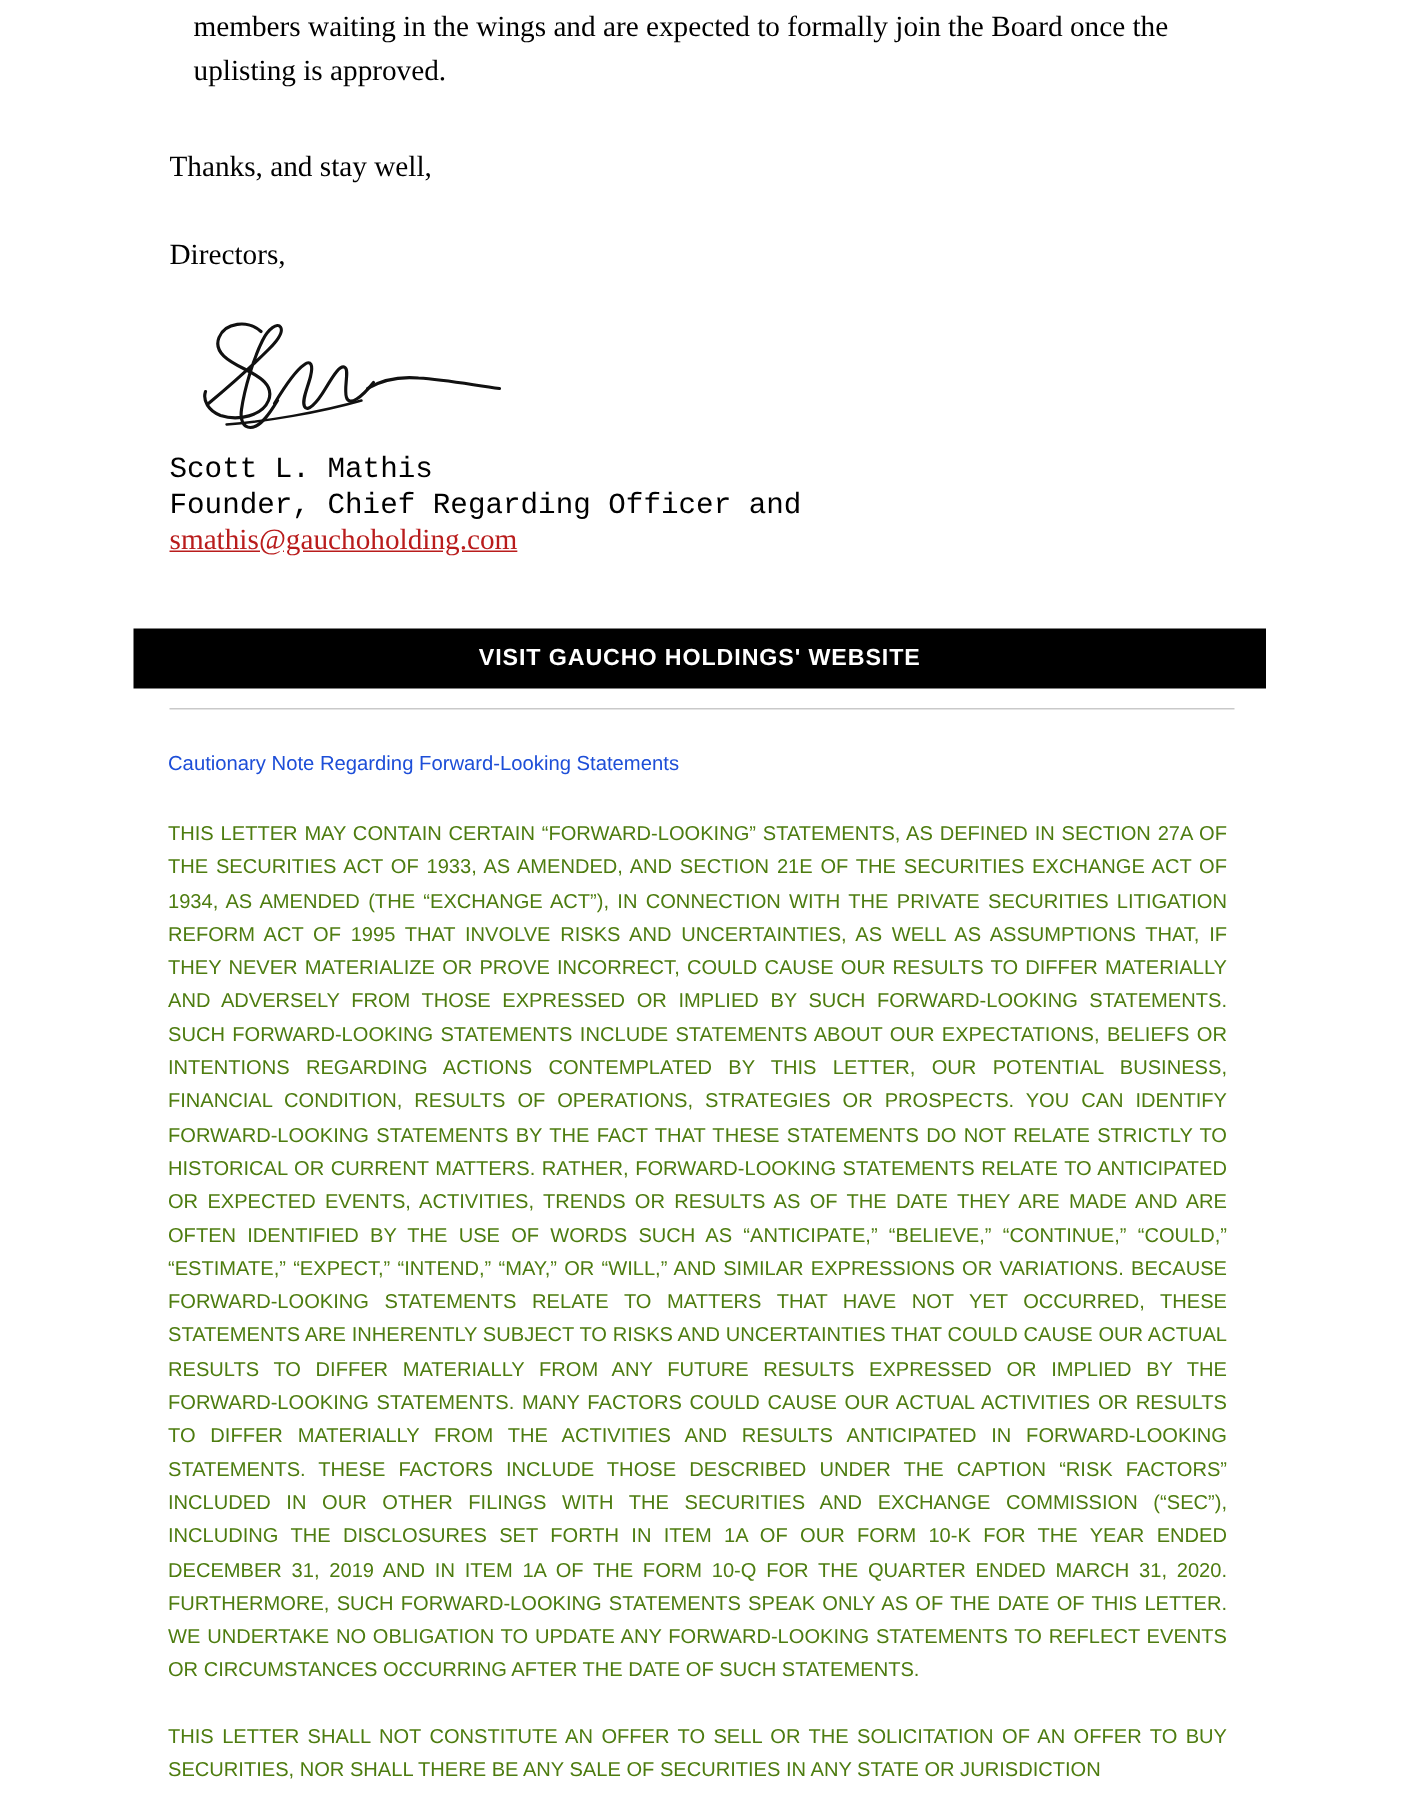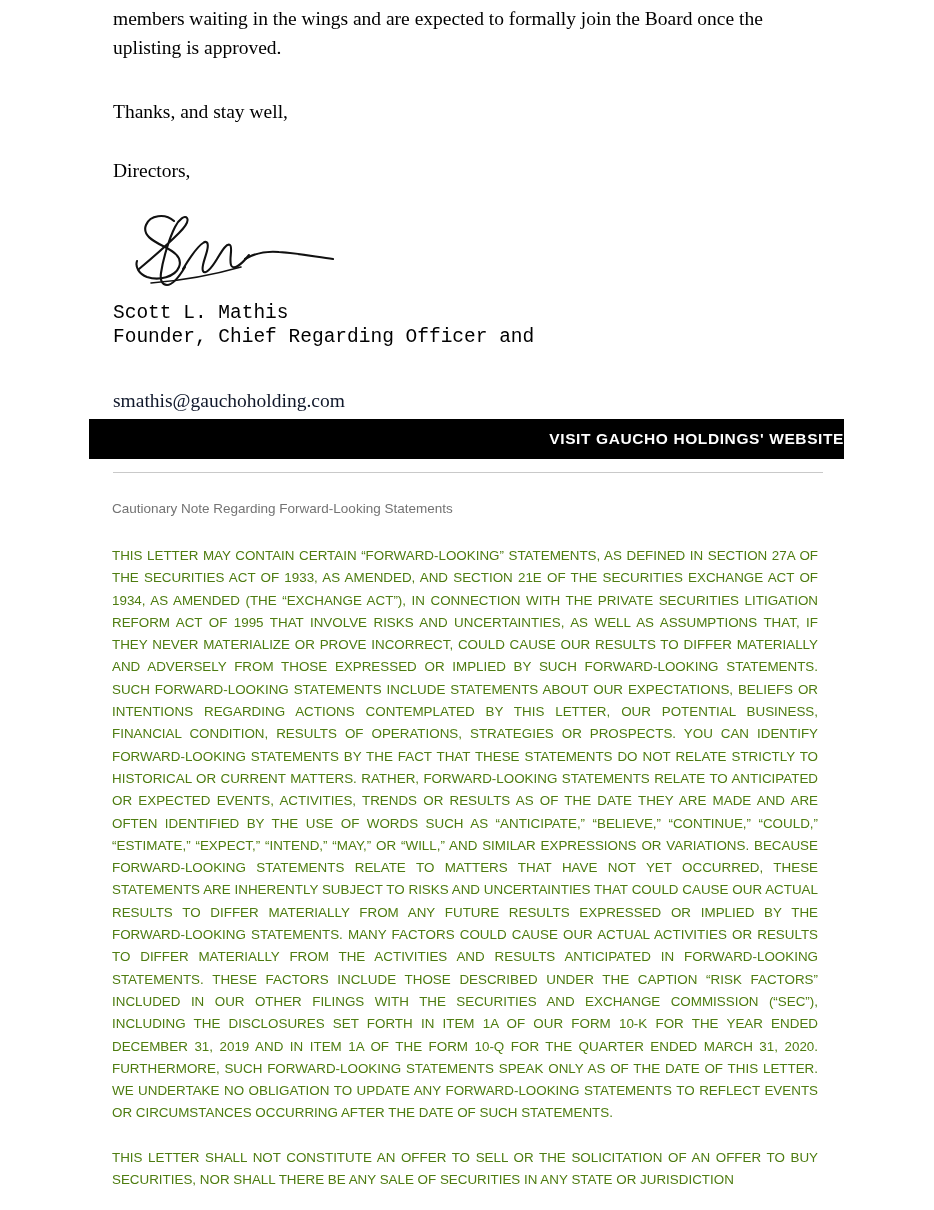--- a/index.html
+++ b/index.html
@@ -28,20 +28,21 @@
   }
   .letter-para {
     font-family: "Liberation Serif", serif;
     font-size: 19.5px;
     line-height: 29px;
     margin: 0;
     color: #000;
   }
   .letter-para.top {
     margin-top: 4px;
+    margin-left: 16px;
   }
   .spacer-lg { height: 35px; }
   .spacer-md { height: 30px; }
 
   .signature-wrap {
     position: relative;
     height: 90px;
     margin-top: 22px;
     margin-left: 4px;
   }
@@ -55,37 +56,37 @@
   .signer-line {
     font-family: Liberation Mono, monospace;
     font-size: 19.5px;
     line-height: 24px;
     color: #000;
   }
   .signer-link {
     font-family: "Liberation Serif", serif;
     font-size: 19.5px;
     line-height: 24px;
-    color: #0f172a;
+    color: #b91c1c;
+    text-decoration: underline;
     display: block;
     cursor: pointer;
-    margin-top: 40px;
   }
 
   .cta-bar {
     position: absolute;
     left: 89px;
     top: 419px;
     width: 755px;
     height: 40px;
     background: #000000;
     color: #ffffff;
     display: flex;
     align-items: center;
-    justify-content: flex-end;
+    justify-content: center;
     cursor: pointer;
   }
   .cta-bar-text {
     font-family: "Liberation Sans", sans-serif;
     font-size: 15.5px;
     font-weight: bold;
     letter-spacing: 0.6px;
     color: #ffffff;
   }
 
@@ -101,21 +102,21 @@
   .cautionary {
     position: absolute;
     left: 112px;
     top: 499px;
     width: 706px;
   }
   .cautionary-heading {
     font-family: "Liberation Sans", sans-serif;
     font-size: 13.5px;
     line-height: 20px;
-    color: #737373;
+    color: #1d4ed8;
     margin: 0 0 26px 0;
   }
   .legal-para {
     font-family: "Liberation Sans", sans-serif;
     font-size: 13.4px;
     line-height: 22.3px;
     text-align: justify;
     color: #4d7c0f;
     margin: 0 0 22px 0;
   }

